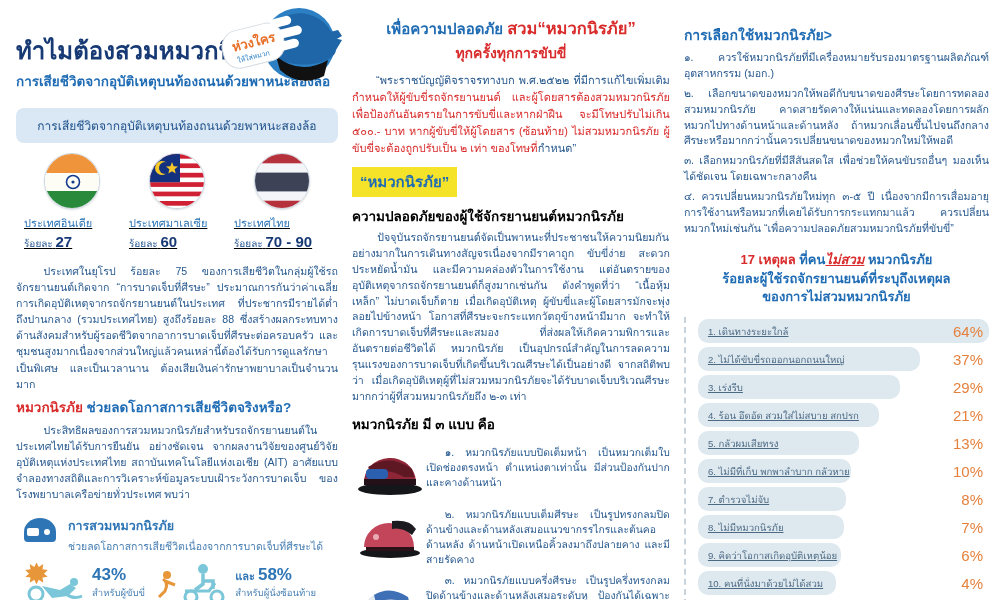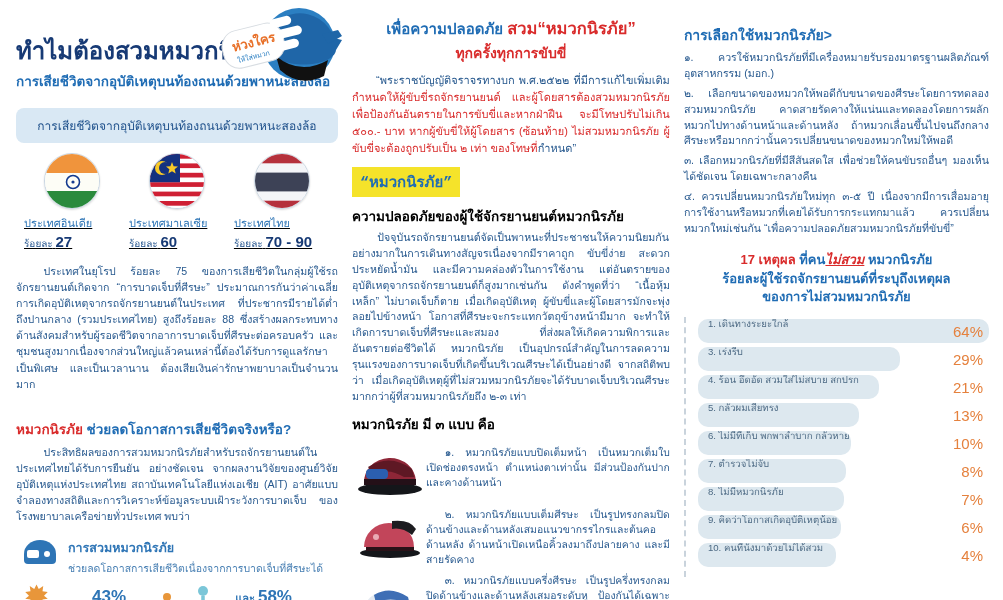--- a/index.html
+++ b/index.html
@@ -30,21 +30,21 @@
     border:1px solid #c9d6e2; box-shadow:0 1px 2px rgba(0,0,0,.15);
   }
   .flag-circle svg{ display:block; }
   .flag-country{ color:#2e75b6; font-size:11px; margin-top:5px; }
   .flag-pct{ color:#1d4f8a; font-size:10px; margin-top:1px; }
   .flag-pct b{ font-size:15px; color:#173a75; }
   .body-text{
     color:#26588e; font-size:10.6px; line-height:1.52; text-align:justify;
     text-indent:2.6em; margin-top:8px;
   }
-  .h-red-blue{ margin-top:26px; font-size:13.5px; font-weight:bold; }
+  .h-red-blue{ margin-top:4px; font-size:13.5px; font-weight:bold; }
   .h-red-blue .red{ color:#d92b2b; }
   .h-red-blue .blue{ color:#1f6cb4; }
   .statbox{ margin-top:14px; padding-left:6px; }
   .statbox-head{ display:flex; gap:10px; align-items:flex-start; }
   .statbox-title{ color:#2e75b6; font-size:12.5px; font-weight:bold; }
   .statbox-sub{ color:#4a81b4; font-size:10.5px; margin-top:2px; }
   .stat-row{ display:flex; gap:12px; margin-top:4px; align-items:center; }
   .stat-group{ display:flex; gap:6px; align-items:center; }
   .stat-num{ color:#2e75b6; font-size:17px; font-weight:bold; }
   .stat-num small{ font-size:11px; font-weight:bold; }
@@ -52,21 +52,21 @@
 
   
   .mid-head{ text-align:center; margin-top:8px; line-height:1.3; }
   .mid-head .b{ color:#1f6cb4; font-size:15px; font-weight:bold; }
   .mid-head .r{ color:#d92b2b; font-size:16.5px; font-weight:bold; }
   .mid-head2{ text-align:center; color:#d92b2b; font-size:14px; font-weight:bold; margin-top:2px; }
   .law{ color:#26588e; font-size:11px; line-height:1.55; text-align:justify; text-indent:2.2em; margin-top:8px; }
   .law .red{ color:#d92b2b; }
   .highlight{
     display:inline-block; background:#f5e32a; color:#1f6cb4; font-weight:bold;
-    font-size:15px; padding:3px 8px; margin-top:10px;font-family:Liberation Mono, monospace;
+    font-size:15px; padding:3px 8px; margin-top:10px;
   }
   .mid-h3{ color:#000000; font-size:13.5px; font-weight:bold; margin-top:8px; }
   .mid-para{ color:#26588e; font-size:10.6px; line-height:1.5; text-align:justify; text-indent:2.4em; margin-top:3px; }
   .types{ margin-top:4px; }
   .type-item{ display:flex; margin-top:6px; align-items:flex-start; }
   .type-img{ flex:0 0 74px; }
   .type-text{ color:#26588e; font-size:10.4px; line-height:1.45; text-align:justify; text-indent:1.8em; }
 
   
   .right-h3{ color:#1f6cb4; font-size:14px; font-weight:bold; margin-top:14px; }
@@ -74,22 +74,22 @@
   .chart-title{ text-align:center; margin-top:14px; line-height:1.45; font-weight:bold; font-size:13px; }
   .chart-title .red{ color:#d92b2b; }
   .chart-title .blue{ color:#1f6cb4; }
   .chart-title .nosw{ color:#d92b2b; text-decoration:underline; font-style:italic; }
   .chart{
     margin-top:10px; padding:4px 0 4px 12px;
     border-left:2px dashed #c9d3dc;
   }
   .reason-row{ display:flex; align-items:center; height:20px; margin-bottom:8px; position:relative; }
   .reason-pill{
-    background:#dde8ef; border-radius:10px; height:20px; display:flex; align-items:flex-end;
-    padding:12px 10px; color:#4d6a84; font-size:9.6px; white-space:nowrap; overflow:hidden;
+    background:#dde8ef; border-radius:10px; height:20px; display:flex; align-items:center;
+    padding:12px 10px; color:#4d6a84; font-size:9.6px; white-space:nowrap; overflow:hidden;text-decoration:underline;
   }
   .reason-pct{
     position:absolute; right:6px; color:#e5813d; font-weight:normal; font-size:15px;
     width:48px; text-align:right;
   }
 </style>
 </head>
 <body>
 
 <div class="page">
@@ -293,20 +293,26 @@
     </div>
 
     <div class="chart">
       <div class="reason-row">
           <div class="reason-pill" style="width: 100%;">
             <span>1. เดินทางระยะใกล้</span>
           </div>
           <div class="reason-pct">64%</div>
         </div>
       <div class="reason-row">
+          <div class="reason-pill" style="width: 76.375%;">
+            <span>2. ไม่ได้ขับขี่รถออกนอกถนนใหญ่</span>
+          </div>
+          <div class="reason-pct">37%</div>
+        </div>
+      <div class="reason-row">
           <div class="reason-pill" style="width: 69.375%;">
             <span>3. เร่งรีบ</span>
           </div>
           <div class="reason-pct">29%</div>
         </div>
       <div class="reason-row">
           <div class="reason-pill" style="width: 62.375%;">
             <span>4. ร้อน อึดอัด สวมใส่ไม่สบาย สกปรก</span>
           </div>
           <div class="reason-pct">21%</div>

